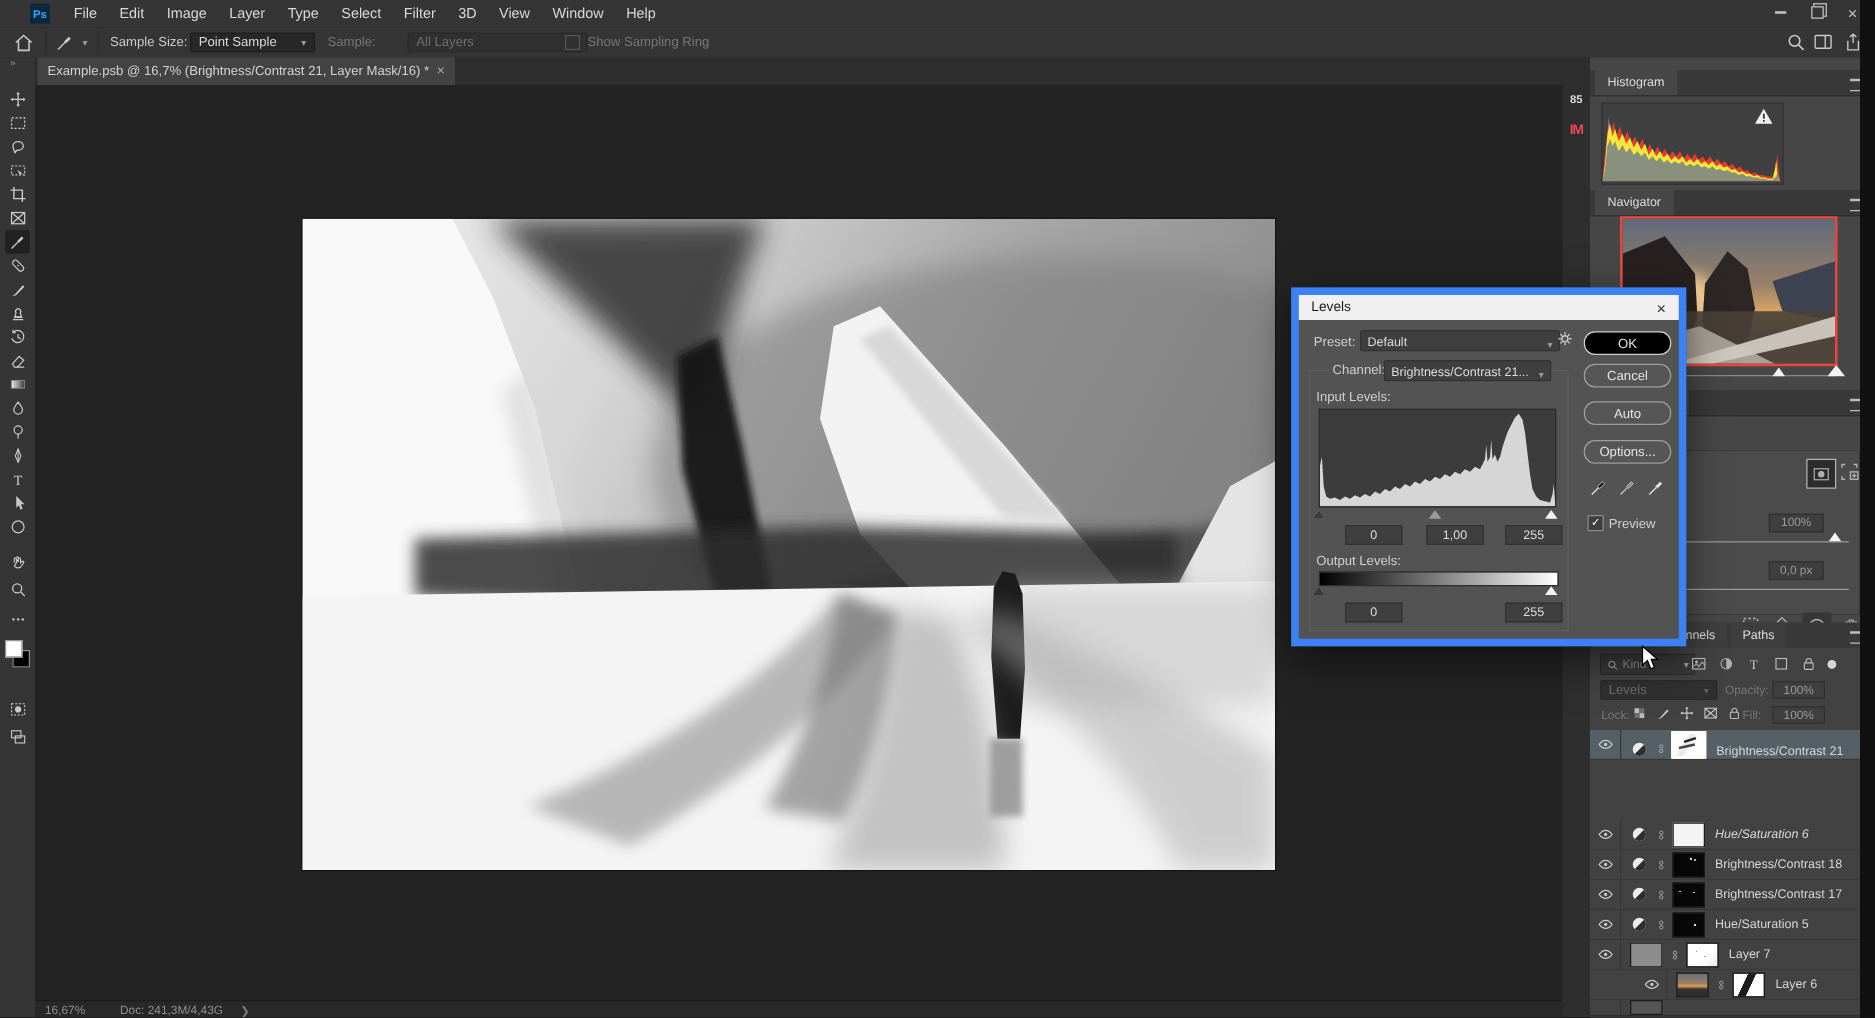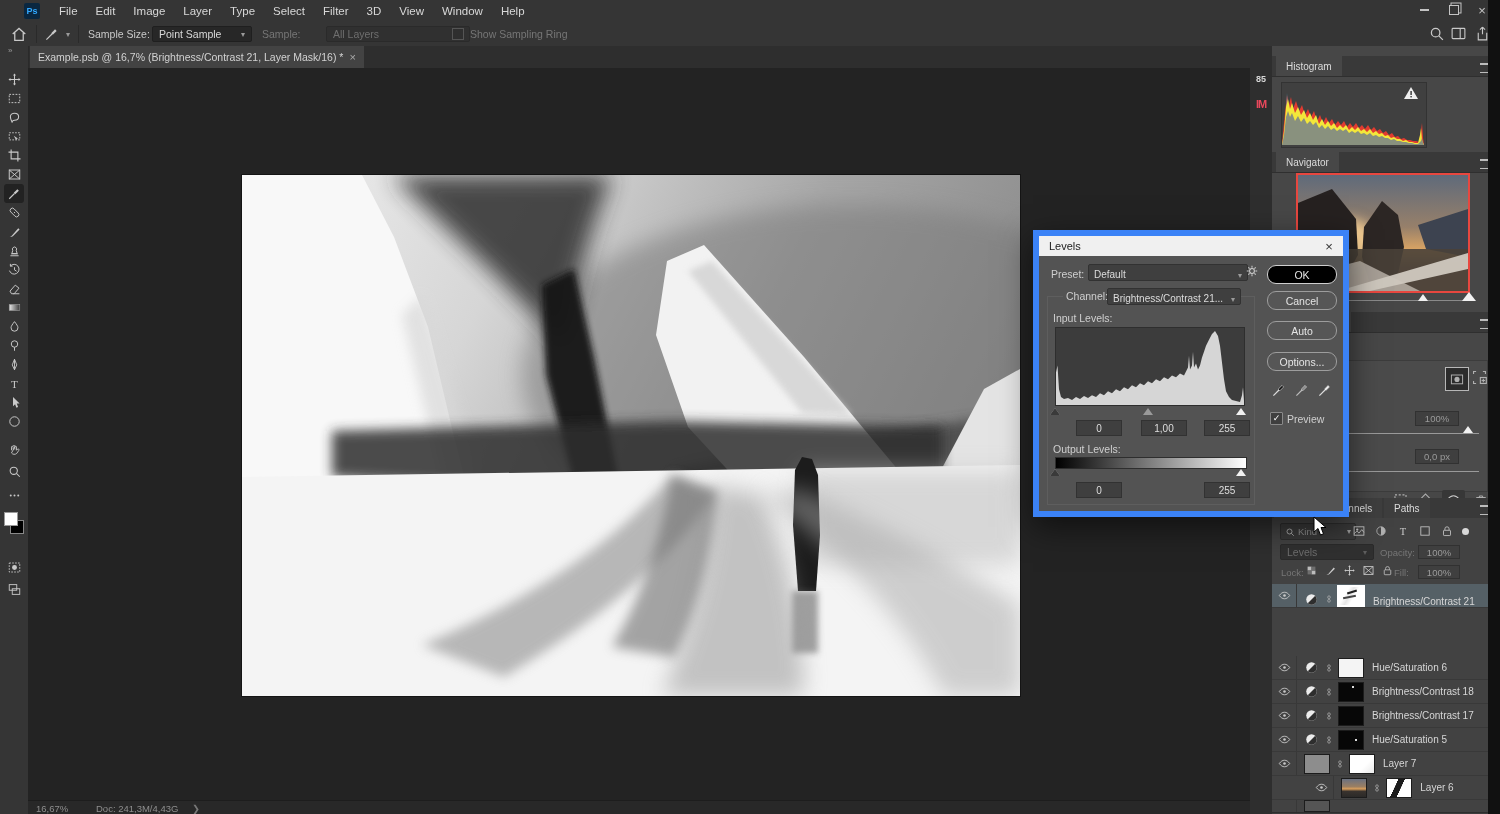--- a/index.html
+++ b/index.html
@@ -696,21 +696,21 @@
           </svg>
         <svg class="i chain" width="10" height="16" viewBox="0 0 20 20">
             <use href="#s-chain"></use>
           </svg>
         <span class="thumb selmask" style="background:linear-gradient(120deg,#fff 30%,#e6e6e6 45%,#fff 60%),#fff;position:relative;overflow:hidden;">
             <i style="position:absolute;left:8px;top:4px;width:10px;height:2px;background:#222;transform:rotate(-18deg);display:block;"></i>
             <i style="position:absolute;left:4px;top:9px;width:13px;height:2px;background:#444;transform:rotate(-12deg);display:block;"></i>
           </span>
         <span class="lname">Brightness/Contrast 21</span>
       </div>
-      <div class="lrow" style="top:138px;">
+      <div class="lrow" style="top:138px;font-style:italic;">
         <span class="eyecell">
             <svg class="i" width="13" height="13" viewBox="0 0 20 20">
               <use href="#s-eye"></use>
             </svg>
           </span>
         <svg class="i" width="15" height="15" viewBox="0 0 20 20" style="margin-left:7px;">
             <use href="#s-adj"></use>
           </svg>
         <svg class="i chain" width="10" height="16" viewBox="0 0 20 20">
             <use href="#s-chain"></use>

